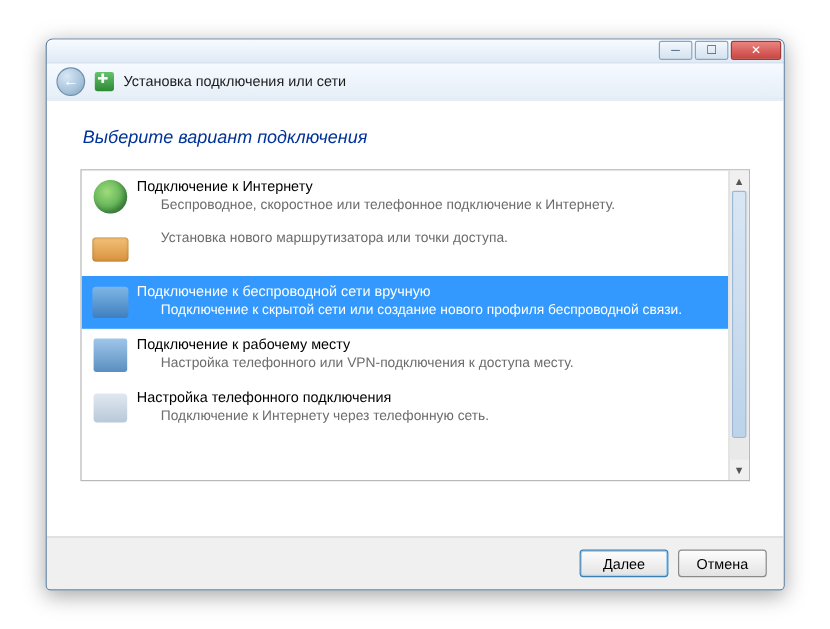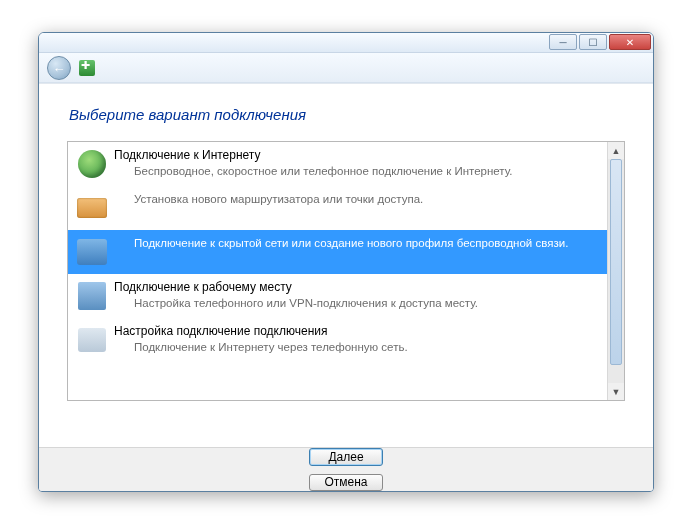--- a/index.html
+++ b/index.html
@@ -137,21 +137,21 @@
   }
   .ic-phone {
     width: 28px; height: 24px;
     background: linear-gradient(#dfe8f0, #b9c9d8);
     border-radius: 3px; position: relative;
   }
   .footer {
     position: absolute; left: 0; right: 0; bottom: 0; height: 44px;
     background: #f0f0f0; border-top: 1px solid #d6d6d6;
     display: flex; justify-content: flex-end; align-items: center;
-    gap: 8px; padding: 0 14px; flex-direction: column;
+    gap: 8px; padding: 0 14px;
   }
   .btn {
     min-width: 74px; height: 23px;
     border: 1px solid #8a8a8a; border-radius: 3px;
     background: linear-gradient(#fdfdfd, #e3e3e3);
     font-size: 12px; display:flex;align-items:center;justify-content:center;
     padding: 0 10px;
   }
   .btn.primary {
     border-color: #3c7fb1;
@@ -167,20 +167,21 @@
     <div class="tb-btn">─</div>
     <div class="tb-btn">☐</div>
     <div class="tb-btn close">✕</div>
   </div>
 
   <div class="navbar">
     <div class="back-btn">
       <span>←</span>
     </div>
     <div class="wiz-icon"></div>
+    <div class="nav-title">Установка подключения или сети</div>
   </div>
 
   <div class="content">
     <div class="heading">Выберите вариант подключения</div>
 
     <div class="list-box">
       <div class="list-inner">
 
         <div class="opt">
           <div class="opt-icon">
@@ -199,40 +200,41 @@
           <div>
             <div class="sub">Установка нового маршрутизатора или точки доступа.</div>
           </div>
         </div>
 
         <div class="opt selected">
           <div class="opt-icon">
               <div class="ic-wifi"></div>
             </div>
           <div>
+            <div class="ttl">Подключение к беспроводной сети вручную</div>
             <div class="sub">Подключение к скрытой сети или создание нового профиля беспроводной связи.</div>
           </div>
         </div>
 
         <div class="opt">
           <div class="opt-icon">
               <div class="ic-work"></div>
             </div>
           <div>
             <div class="ttl">Подключение к рабочему месту</div>
             <div class="sub">Настройка телефонного или VPN-подключения к доступа месту.</div>
           </div>
         </div>
 
         <div class="opt">
           <div class="opt-icon">
               <div class="ic-phone"></div>
             </div>
           <div>
-            <div class="ttl">Настройка подключение подключения</div>
+            <div class="ttl">Настройка телефонного подключения</div>
             <div class="sub">Подключение к Интернету через телефонную сеть.</div>
           </div>
         </div>
 
       </div>
       <div class="scroll">
         <div class="arrow">▲</div>
         <div class="track">
           <div class="thumb"></div>
         </div>

